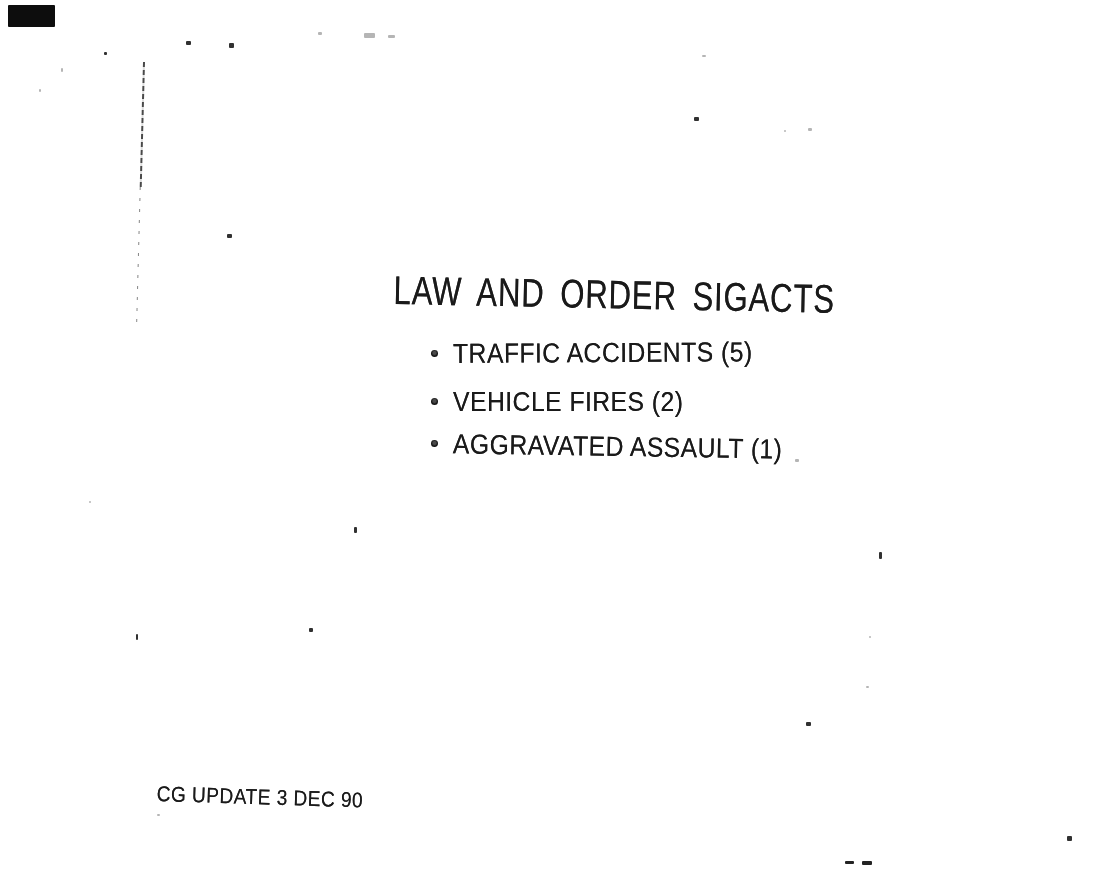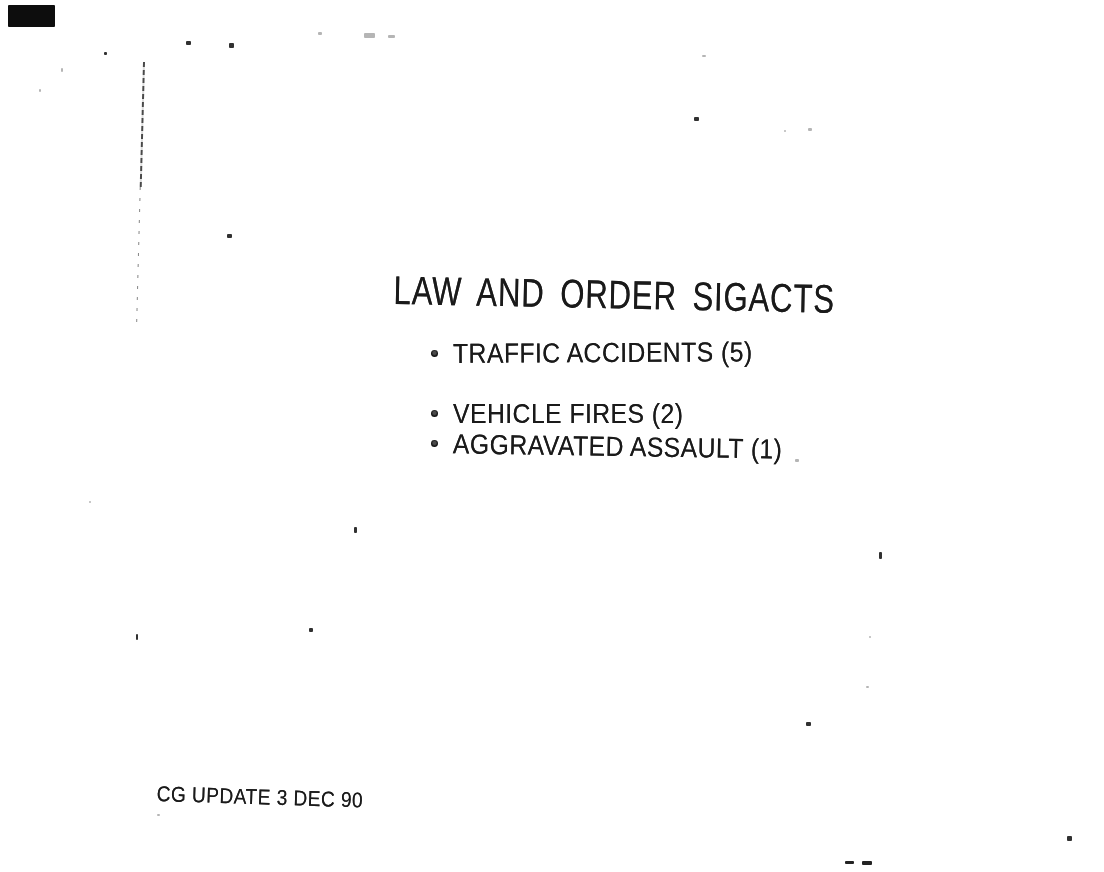--- a/index.html
+++ b/index.html
@@ -27,21 +27,21 @@
   }
   .bullet .dot{
     width:7px;height:7px;border-radius:50%;flex:0 0 auto;
     background:radial-gradient(circle at 50% 42%, #4a4a4a 0 1.4px, #111 60%, #1c1c1c 100%);
   }
   .bullet .btext{
     font-size:27.5px;line-height:1;letter-spacing:.5px;
     transform:scaleX(.9);transform-origin:left center;
   }
   .b1{top:340px;transform:rotate(-.3deg);}
-  .b2{top:400px;}
+  .b2{top:388px;}
   .b3{top:430px;transform:rotate(.9deg);}
 
   .footer{
     position:absolute;left:157px;top:784px;white-space:nowrap;
     font-size:21.5px;line-height:1;letter-spacing:.5px;
     transform:rotate(1.8deg) scaleX(.89);transform-origin:left top;
   }
 
   
   .corner-mark{

